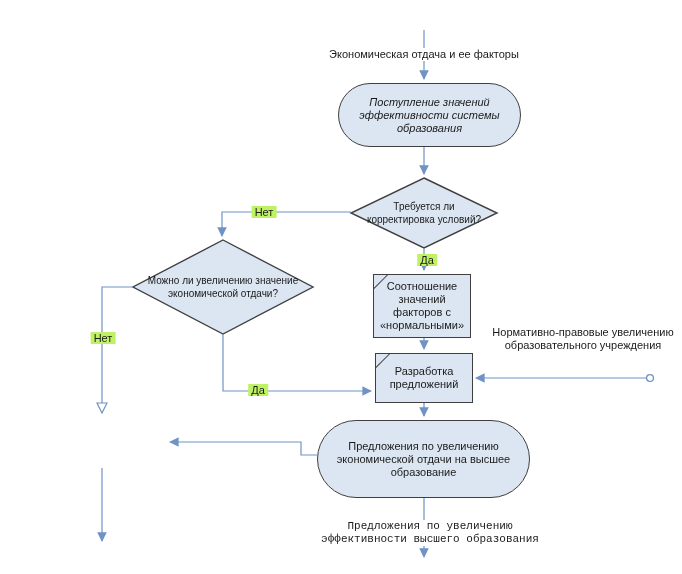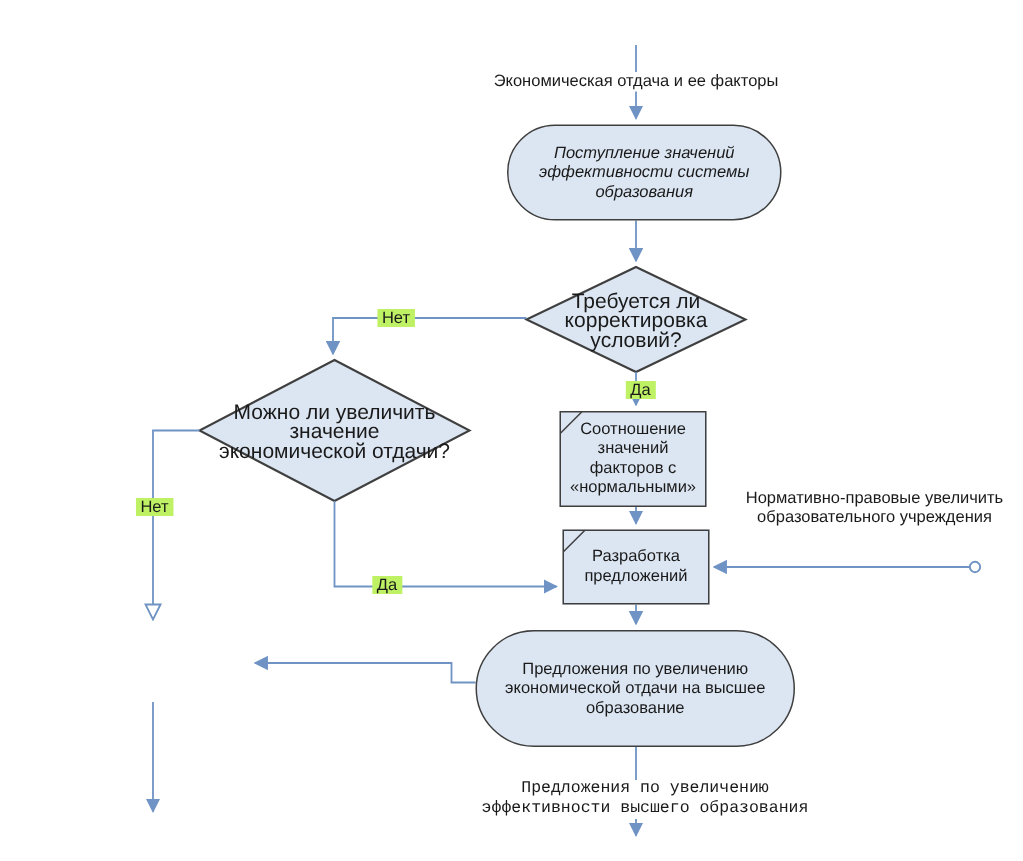--- a/index.html
+++ b/index.html
@@ -13,21 +13,21 @@
     display:flex;align-items:center;justify-content:center;text-align:center;
     font-size:11px;line-height:13px;box-sizing:border-box;
   }
   .terminator{border-radius:40px;}
   .process .slash{
     position:absolute;left:-3px;top:6px;width:20px;height:1.4px;
     background:#3f3f3f;transform:rotate(-45deg);
   }
   .diamond-text{
     position:absolute;display:flex;align-items:center;justify-content:center;
-    text-align:center;font-size:14px;line-height:13px;
+    text-align:center;font-size:10px;line-height:13px;
   }
   .flabel{
     position:absolute;text-align:center;font-size:11px;line-height:13px;
     background:#ffffff;padding:0 2px;
   }
   .elabel{
     position:absolute;transform:translate(-50%,-50%);
     font-size:11px;line-height:12px;background:#bef264;padding:0 3px;
   }
 </style>
@@ -68,41 +68,41 @@
 
   <div class="node terminator" style="left:338px;top:83px;width:183px;height:64px;padding:0 14px;font-style:italic;">
     <span>Поступление значений эффективности системы образования</span>
   </div>
 
   <div class="diamond-text" style="left:362px;top:184px;width:124px;height:58px;">
     <span>Требуется ли корректировка условий?</span>
   </div>
 
   <div class="diamond-text" style="left:142px;top:266px;width:162px;height:42px;">
-    <span>Можно ли увеличить значение экономической отдачи?</span>
+    <span>Можно ли увеличению значение экономической отдачи?</span>
   </div>
 
   <div class="node process" style="left:373px;top:274px;width:98px;height:64px;padding:0 6px;">
     <span class="slash"></span>
     <span>Соотношение значений факторов с «нормальными»</span>
   </div>
 
   <div class="node process" style="left:375px;top:353px;width:98px;height:50px;padding:0 6px;">
     <span class="slash"></span>
     <span>Разработка предложений</span>
   </div>
 
   <div class="node terminator" style="left:317px;top:420px;width:213px;height:78px;padding:12px 12px;">
     <span>Предложения по увеличению экономической отдачи на высшее образование</span>
   </div>
 
 
   <div class="flabel" style="left:424px;top:48px;transform:translateX(-50%);white-space:nowrap;">Экономическая отдача и ее факторы</div>
 
-  <div class="flabel" style="left:483px;top:326px;width:196px;background:transparent;">Нормативно-правовые увеличить образовательного учреждения</div>
+  <div class="flabel" style="left:483px;top:326px;width:196px;background:transparent;">Нормативно-правовые увеличению образовательного учреждения</div>
 
 
 
   <div class="flabel" style="left:300px;top:520px;width:256px;font-family:Liberation Mono, monospace;">Предложения по увеличению эффективности высшего образования</div>
 
   <div class="elabel" style="left:264px;top:212px;">Нет</div>
   <div class="elabel" style="left:427px;top:260px;">Да</div>
   <div class="elabel" style="left:103px;top:338px;">Нет</div>
   <div class="elabel" style="left:258px;top:390px;">Да</div>
 

